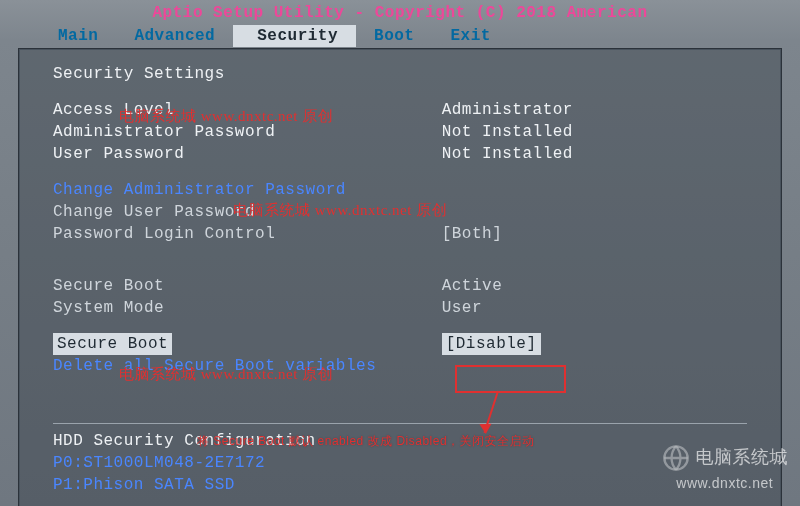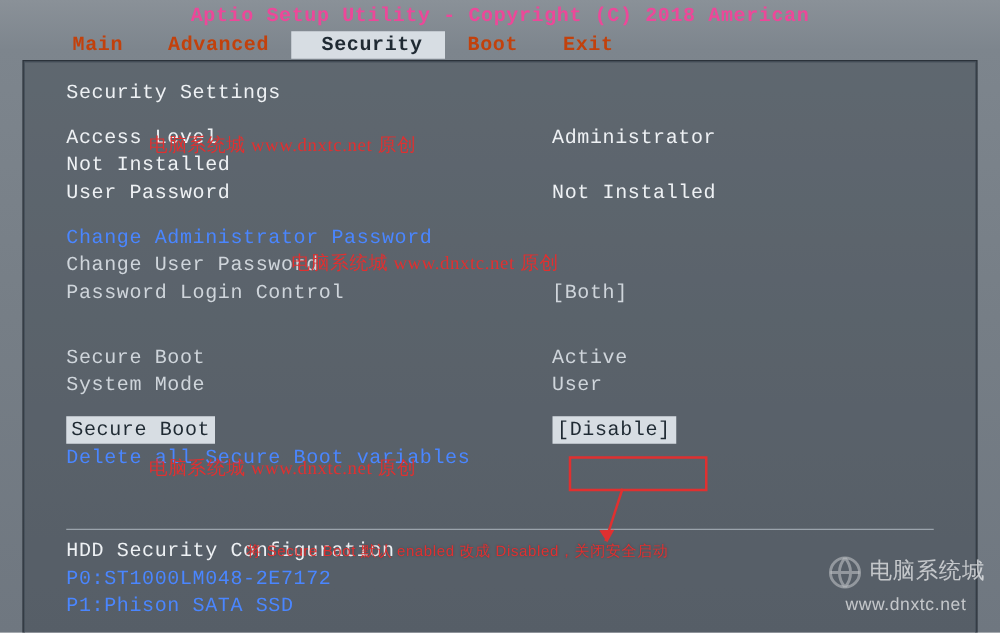--- a/index.html
+++ b/index.html
@@ -23,21 +23,21 @@
   }
   .menubar{
     display:flex;
     gap:0;
     padding-left:40px;
     height:24px;
     align-items:center;
   }
   .tab{
     padding:2px 18px;
-    color:#c2410c;
+    color:#0369a1;
     font-weight:bold;
   }
   .tab.active{
     background:#d7dde3;
     color:#1f2a33;
     padding-left:24px;
   }
   .panel{
     margin:0 18px;
     height:484px;
@@ -128,20 +128,21 @@
 <div class="panel">
 
   <div class="row white">Security Settings</div>
   <div style="height:14px"></div>
 
   <div class="row">
     <span class="lbl white">Access Level</span>
     <span class="val white">Administrator</span>
   </div>
   <div class="row">
+    <span class="lbl white">Administrator Password</span>
     <span class="val white">Not Installed</span>
   </div>
   <div class="row">
     <span class="lbl white">User Password</span>
     <span class="val white">Not Installed</span>
   </div>
 
   <div style="height:14px"></div>
 
   <div class="row">

